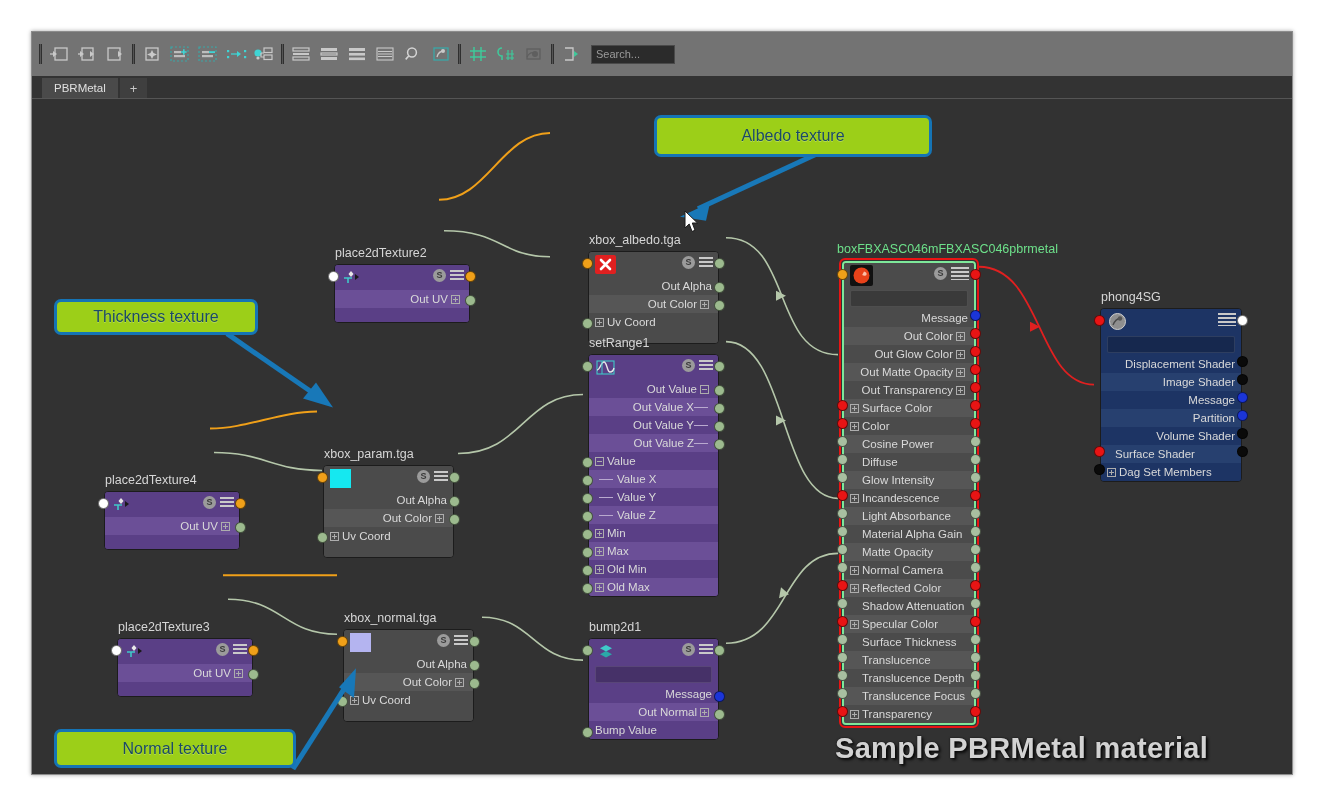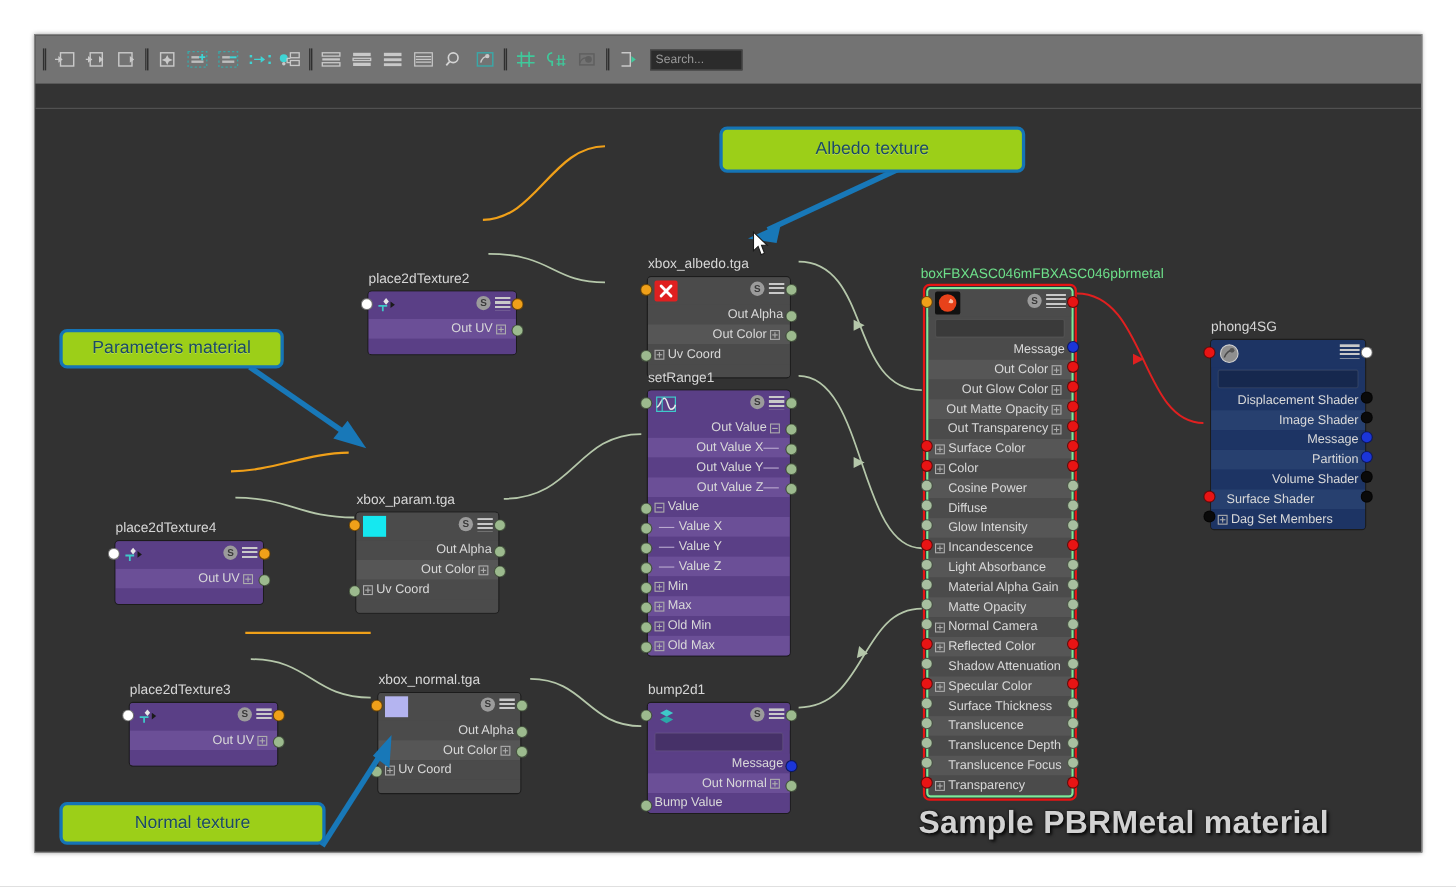--- a/index.html
+++ b/index.html
@@ -389,20 +389,28 @@
             <path d="M4 3h8v12H4" fill="none" stroke="#c9c9c9" stroke-width="1.3"></path>
             <path d="M13 6l4 3-4 3z" fill="#3fc99b"></path>
           </svg>
     </div>
 
     <div id="searchbox">
       <span>Search...</span>
     </div>
   </div>
 
+  <div id="tabstrip">
+    <div class="tab">
+      <span>PBRMetal</span>
+    </div>
+    <div class="tab add">
+      <span>+</span>
+    </div>
+  </div>
 
   <div id="canvas">
 
    <svg id="wires" viewBox="0 0 1260 678" preserveAspectRatio="none">
      <defs>
        <marker id="arrG" viewBox="0 0 10 10" refX="5" refY="5" markerWidth="6" markerHeight="6" orient="auto">
          <path d="M10 0 L0 5 L10 10 z" fill="#b5c7aa"></path>
        </marker>
        <marker id="arrR" viewBox="0 0 10 10" refX="5" refY="5" markerWidth="6" markerHeight="6" orient="auto">
          <path d="M10 0 L0 5 L10 10 z" fill="#e02020"></path>
@@ -935,21 +943,21 @@
      <polygon points="301,309 271,300 284,284" fill="#1878b8"></polygon>
 
      <path d="M261,671 L317,583" stroke="#1878b8" stroke-width="5" fill="none"></path>
      <polygon points="324,570 322,600 307,589" fill="#1878b8"></polygon>
    </svg>
 
    <div class="callout" style="left:622px; top:16px; width:278px; height:42px;">
      <span>Albedo texture</span>
    </div>
    <div class="callout" style="left:22px; top:200px; width:204px; height:36px;">
-     <span>Parameters material</span>
+     <span>Thickness texture</span>
    </div>
    <div class="callout" style="left:22px; top:630px; width:242px; height:39px;">
      <span>Normal texture</span>
    </div>
 
    <div id="watermark" style="left:803px; top:633px;">
      <span>Sample PBRMetal material</span>
    </div>
 
    <svg id="cursor" style="left:652px; top:111px;" width="16" height="24" viewBox="0 0 16 24">

